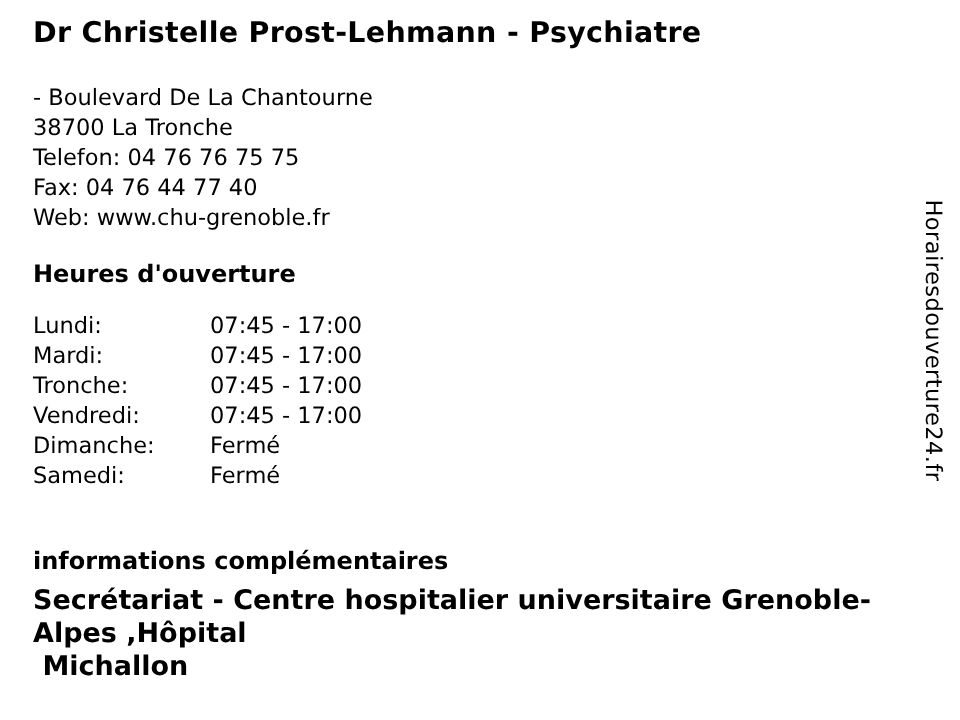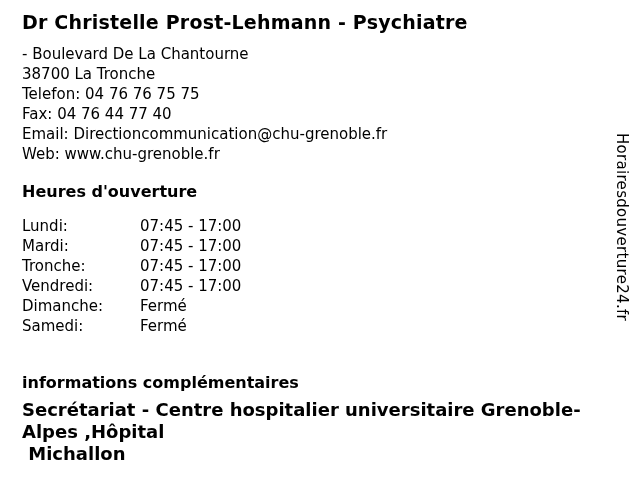--- a/index.html
+++ b/index.html
@@ -15,21 +15,21 @@
     width: 640px; height: 480px;
     padding: 9px 30px 0 22px;
   }
   .title {
     font-size: 19px;
     font-weight: bold;
     line-height: 26px;
     letter-spacing: 0.2px;
   }
   .contact {
-    margin-top: 9px;
+    margin-top: 20px;
     font-size: 15px;
   }
   .contact .line {
     line-height: 20px;
     white-space: nowrap;
   }
   .section-heading {
     font-size: 16px;
     font-weight: bold;
     line-height: 22px;
@@ -70,21 +70,20 @@
 
 <div class="page">
 
   <div class="title">Dr Christelle Prost-Lehmann - Psychiatre</div>
 
   <div class="contact">
     <div class="line">- Boulevard De La Chantourne</div>
     <div class="line">38700 La Tronche</div>
     <div class="line">Telefon: 04 76 76 75 75</div>
     <div class="line">Fax: 04 76 44 77 40</div>
-    <div class="line">Email: Directioncommunication@chu-grenoble.fr</div>
     <div class="line">Web: www.chu-grenoble.fr</div>
   </div>
 
   <div class="section-heading hours-heading">Heures d'ouverture</div>
 
   <div class="hours-table">
     <div class="hours-row">
       <span class="day">Lundi:</span><span class="time">07:45 - 17:00</span>
     </div>
     <div class="hours-row">

